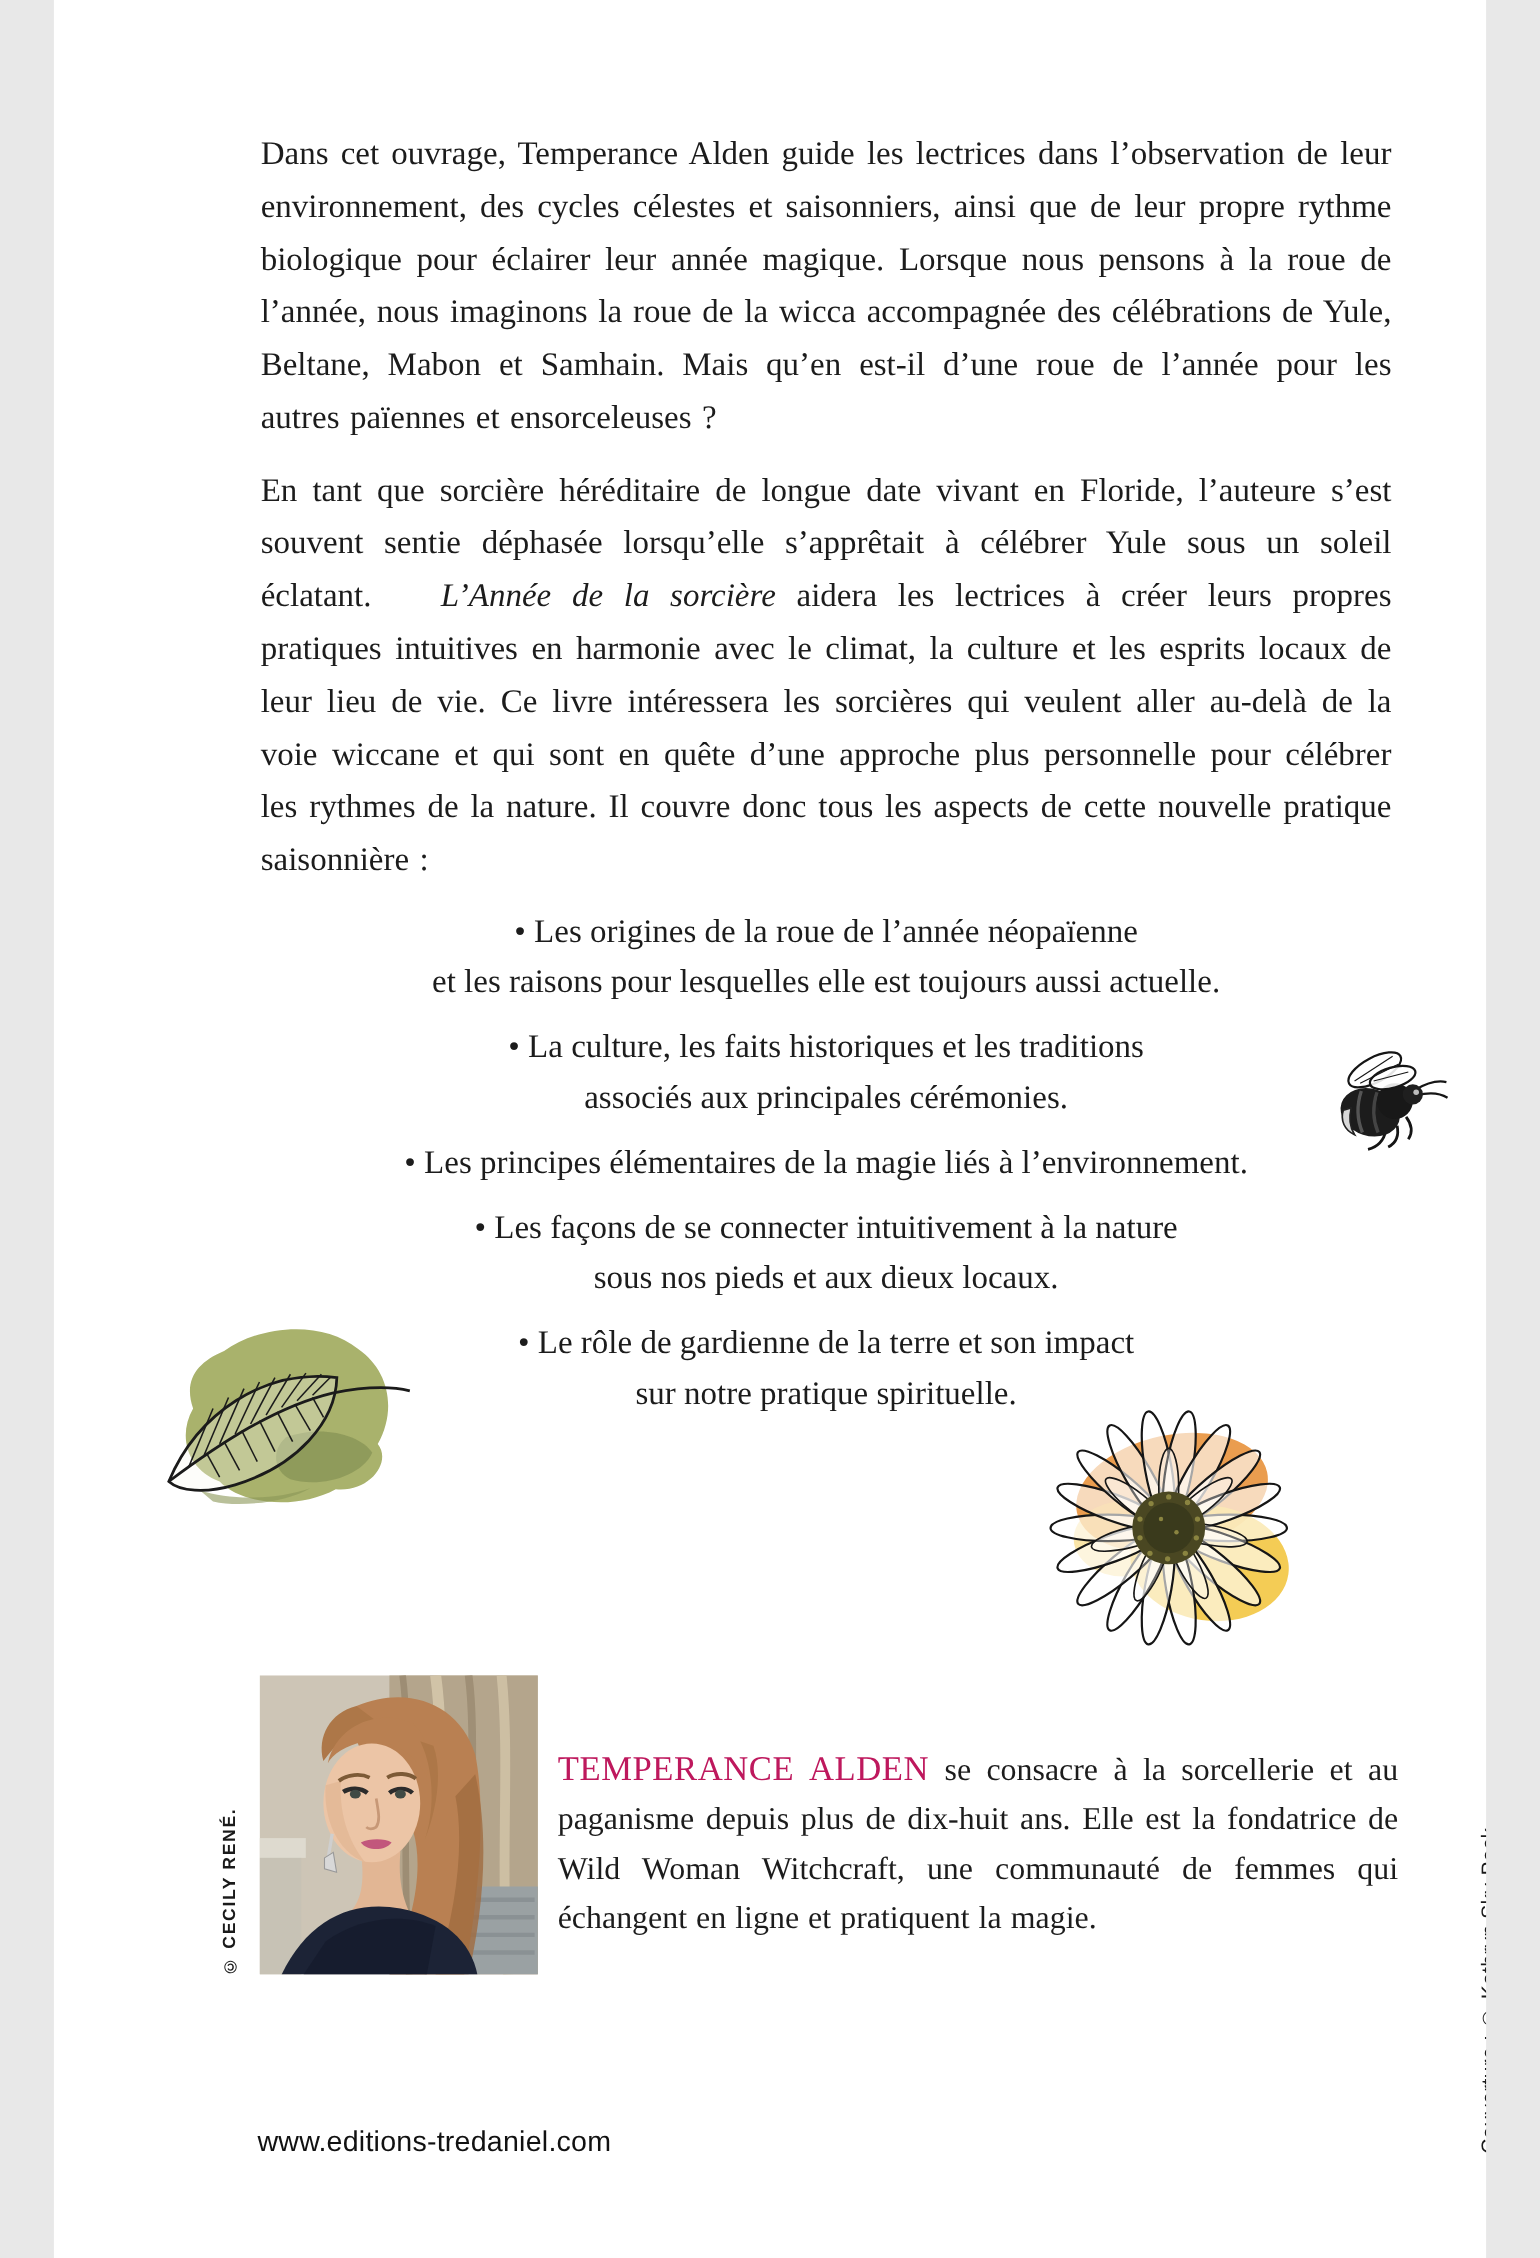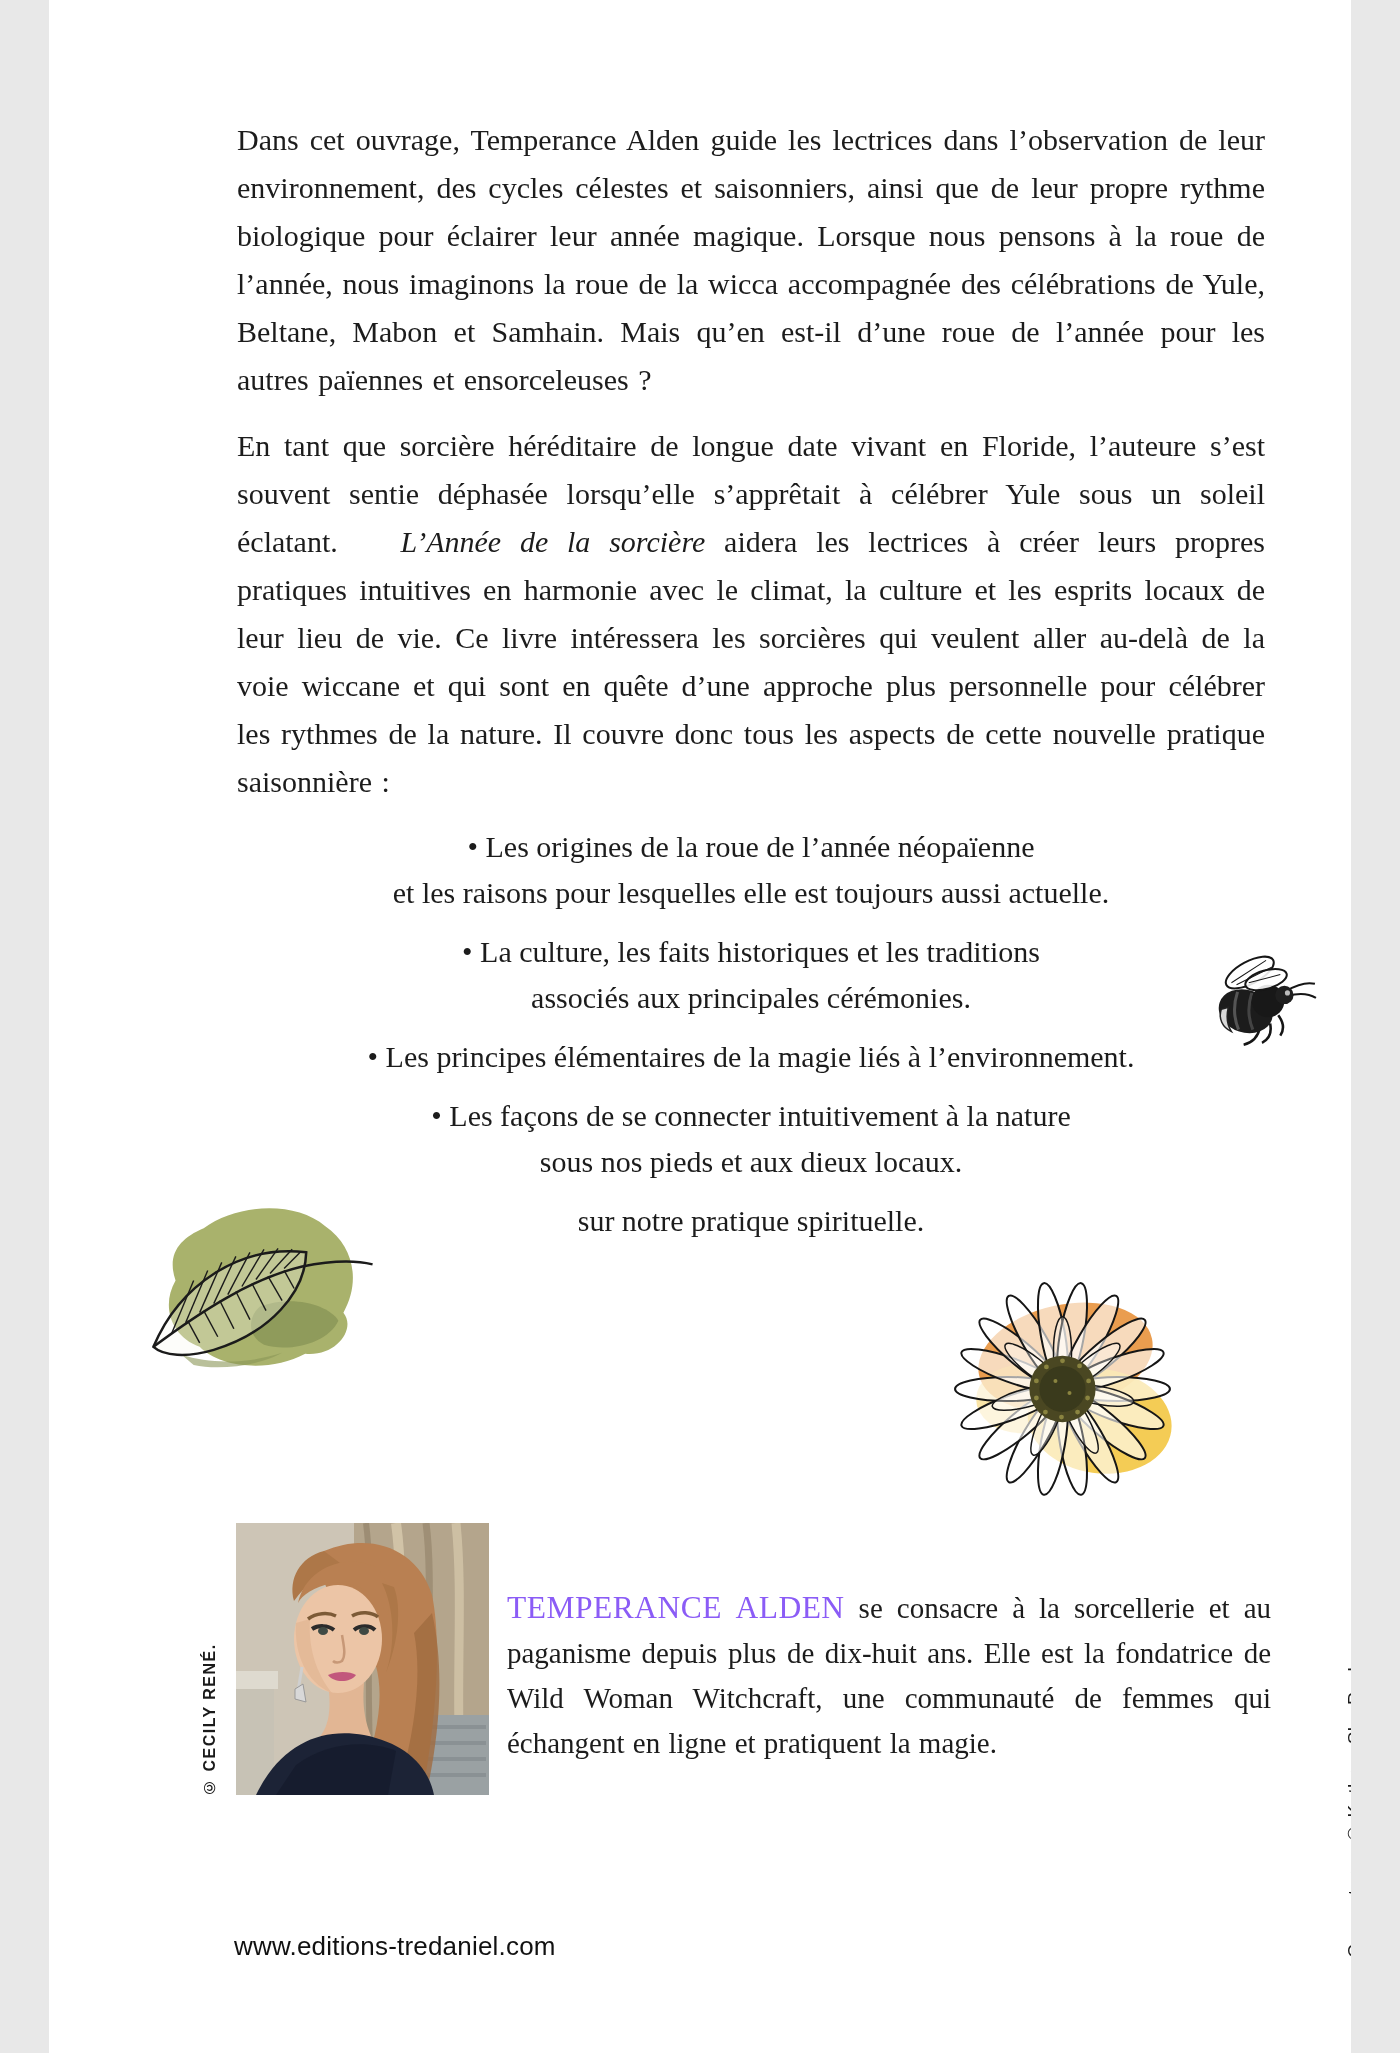--- a/index.html
+++ b/index.html
@@ -43,21 +43,21 @@
     writing-mode:vertical-rl; transform:rotate(180deg);
     font-family:"Liberation Sans", sans-serif;
     font-size:16px; font-weight:bold; letter-spacing:1.5px; color:#1a1a1a;
     display:flex; align-items:center;
   }
   .bio{
     position:absolute; left:458px; top:1556px; width:764px;
     font-size:29px; line-height:45px; text-align:justify; word-spacing:1px;
   }
   .bio .author-name{
-    color:#8b5cf6; font-size:31.5px; letter-spacing:0.5px;
+    color:#be185d; font-size:31.5px; letter-spacing:0.5px;
   }
   
   .website{
     position:absolute; left:185px; top:1931px;
     font-family:"Liberation Sans", sans-serif;
     font-size:26px; color:#111; letter-spacing:0.2px;
   }
   .barcode{
     position:absolute; left:945px; top:1824px; width:270px;
     font-family:"Liberation Sans", sans-serif;
@@ -112,20 +112,21 @@
         <span class="bullet-line">associés aux principales cérémonies.</span>
       </div>
       <div class="bullet-item">
         <span class="bullet-line">• Les principes élémentaires de la magie liés à l’environnement.</span>
       </div>
       <div class="bullet-item">
         <span class="bullet-line">• Les façons de se connecter intuitivement à la nature</span>
         <span class="bullet-line">sous nos pieds et aux dieux locaux.</span>
       </div>
       <div class="bullet-item">
+        <span class="bullet-line">• Le rôle de gardienne de la terre et son impact</span>
         <span class="bullet-line">sur notre pratique spirituelle.</span>
       </div>
     </div>
   </div>
 
   <div class="bee-wrap">
     <svg viewBox="0 0 110 100">
       <g stroke="#151515" fill="none" stroke-width="2">
         <path d="M78,42 C88,36 97,33 106,35"></path>
         <path d="M79,47 C90,44 99,44 107,49"></path>

